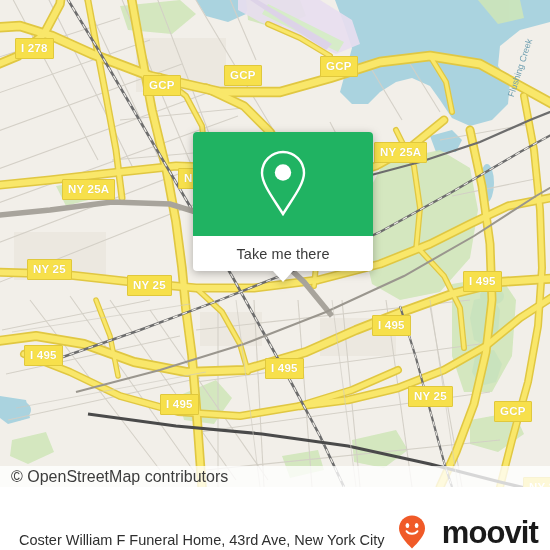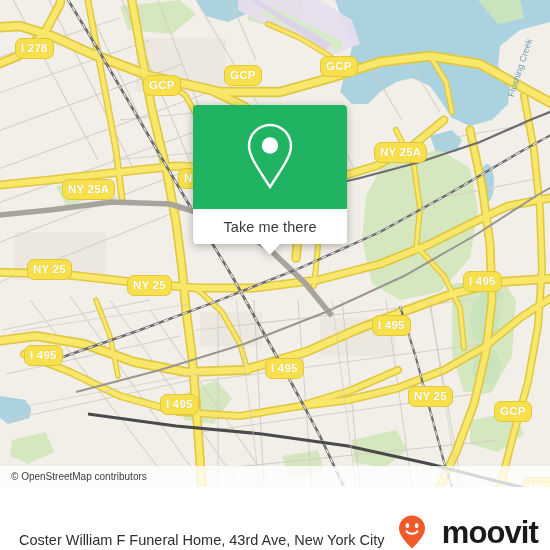--- a/index.html
+++ b/index.html
@@ -34,21 +34,21 @@
     width: 550px;
     height: 487px;
     display: block;
   }
 
   
   .shield {
     position: absolute;
     background: #f7e04b;
     border: 1.6px solid #e0c83c;
-    border-radius: 7px;
+    border-radius: 1px;
     color: #ffffff;
     font-family: "Liberation Sans", sans-serif;
     font-weight: bold;
     font-size: 11.5px;
     line-height: 1;
     padding: 3.5px 5px 4px 5px;
     white-space: nowrap;
     letter-spacing: 0.2px;
     text-shadow: 0 0 1px rgba(150,130,20,0.35);
     box-sizing: border-box;
@@ -61,22 +61,22 @@
     font-size: 9px;
     font-family: "Liberation Sans", sans-serif;
     white-space: nowrap;
     transform-origin: 0 0;
   }
 
   
   #popup {
     position: absolute;
     left: 193px;
-    top: 105px;
-    width: 154px;
+    top: 132px;
+    width: 180px;
     filter: drop-shadow(0 2px 4px rgba(0,0,0,0.28));
   }
   #popup-green {
     background: #20b362;
     border-radius: 4px 4px 0 0;
     height: 104px;
     display: flex;
     align-items: center;
     justify-content: center;
   }
@@ -114,21 +114,21 @@
     top: 466px;
     width: 550px;
     height: 21px;
     background: rgba(255,255,255,0.78);
     display: flex;
     align-items: center;
     box-sizing: border-box;
     padding-left: 11px;
   }
   #attribution-text {
-    font-size: 10px;
+    font-size: 16px;
     color: #3c3c3c;
     font-family: "Liberation Sans", sans-serif;
   }
 
   
   #bottombar {
     position: absolute;
     left: 0;
     top: 487px;
     width: 550px;

